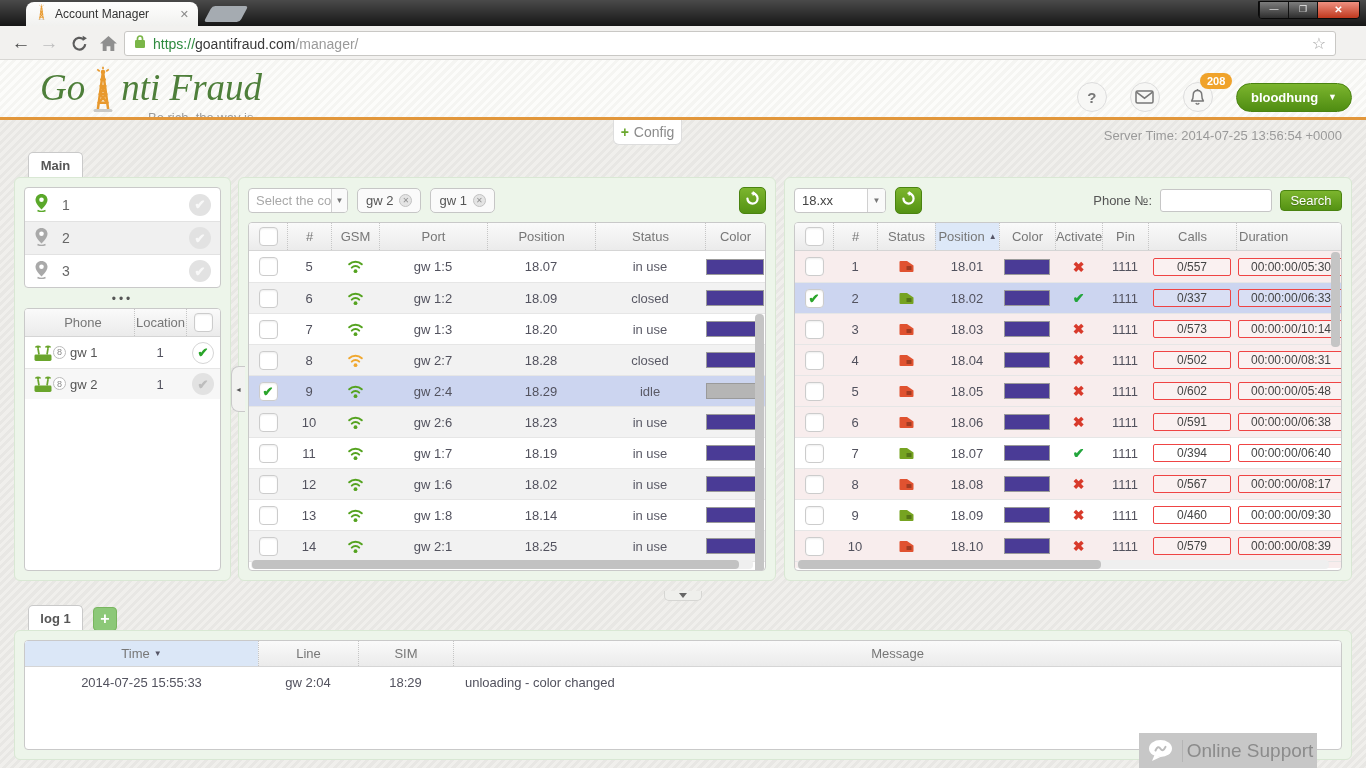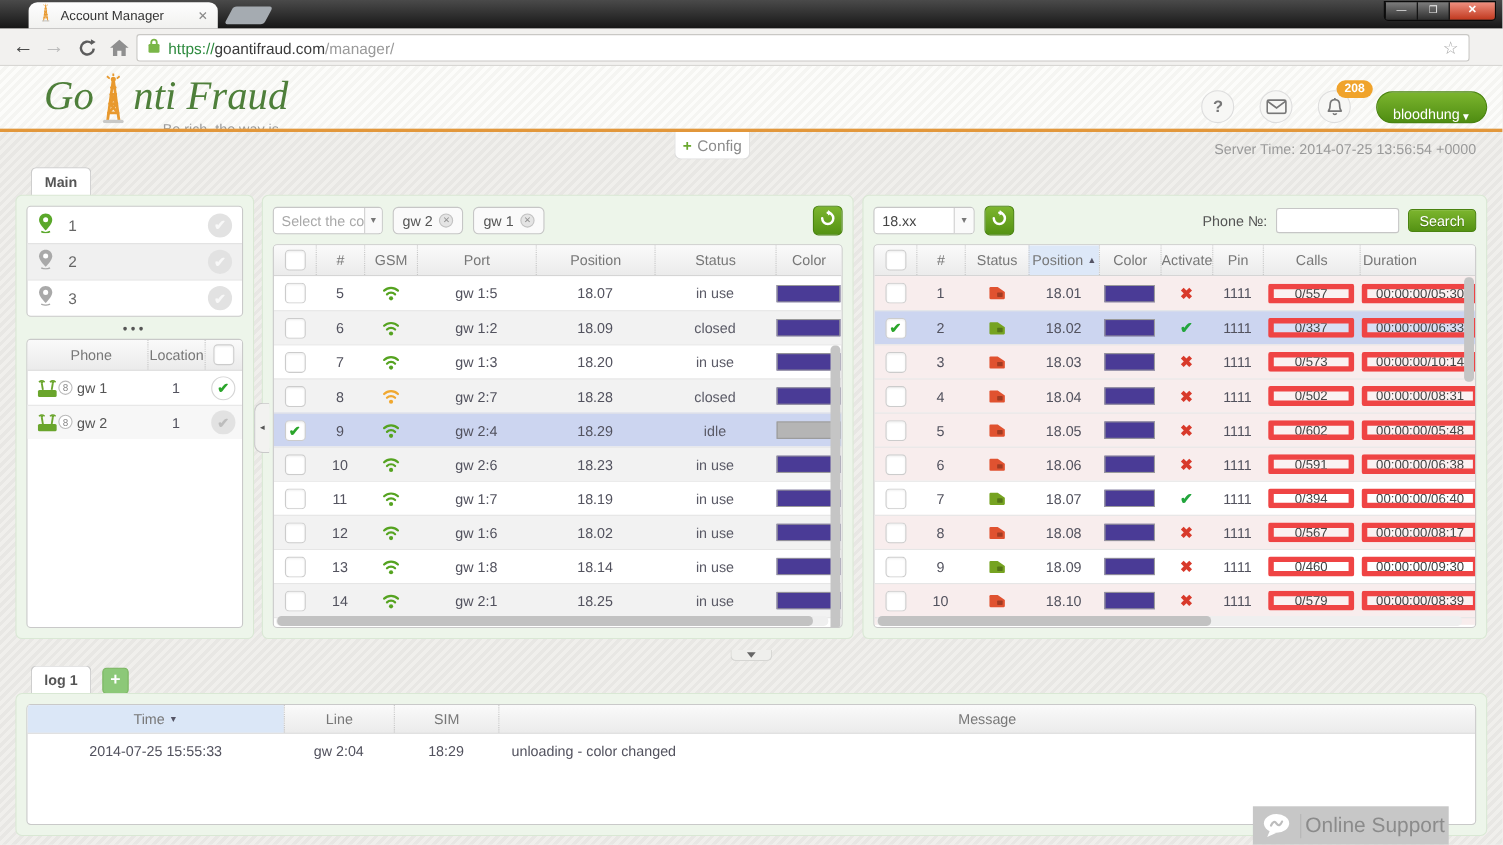--- a/index.html
+++ b/index.html
@@ -24,21 +24,21 @@
   .addr .star{margin-left:auto;color:#a5a5a5;font-size:16px}
 
   
   .appheader{position:absolute;left:0;top:60px;width:100%;height:57px;background:repeating-linear-gradient(135deg,#fcfcfa 0 3px,#f5f5f2 3px 6px)}
   .logo{position:absolute;left:40px;top:6px;display:flex;align-items:flex-start}
   .logo-text{font-family:"Liberation Serif",serif;font-style:italic;font-size:37px;color:#4e7f3a;line-height:44px}
   .tagline{position:absolute;left:108px;top:44px;font-size:13px;color:#9b9b9b;border-bottom:2px solid #cfcfcc;padding-bottom:1px;border-radius:0 0 40%/6px}
   .hicons{position:absolute;right:14px;top:22px;display:flex;align-items:center;gap:23px}
   .hbtn{width:30px;height:30px;border-radius:50%;background:#f7f7f5;border:1px solid #ddd;display:flex;align-items:center;justify-content:center;color:#777;font-size:15px;font-weight:bold;position:relative}
   .badge{position:absolute;top:-10px;left:16px;background:#f0a32b;color:#fff;font-size:11px;font-weight:bold;padding:2px 7px;border-radius:9px}
-  .userbtn{height:29px;padding:0 14px;border-radius:15px;background:linear-gradient(#7cb52e,#4f8d12);color:#fff;font-size:13px;font-weight:normal;display:flex;align-items:flex-end;gap:1px;border:1px solid #4a8310}
+  .userbtn{height:29px;padding:0 14px;border-radius:15px;background:linear-gradient(#7cb52e,#4f8d12);color:#fff;font-size:13px;font-weight:bold;display:flex;align-items:center;gap:10px;border:1px solid #4a8310}
   .userbtn .caret{font-size:9px}
   .orangeline{position:absolute;left:0;top:117px;width:100%;height:3px;background:#e2973b}
   .appbody{position:absolute;left:0;top:120px;width:100%;height:648px;background:repeating-linear-gradient(135deg,#f0efec 0 3px,#e8e7e4 3px 6px)}
   .configbtn{position:absolute;left:613px;top:0;width:69px;height:25px;background:#fff;border:1px solid #ddd;border-top:none;border-radius:0 0 6px 6px;display:flex;align-items:center;justify-content:center;gap:5px;font-size:14px;color:#8b8b8b}
   .configbtn .plus{color:#6aa82e;font-weight:bold}
   .servertime{position:absolute;right:24px;top:8px;font-size:13px;color:#9a9a9a}
 
   
   .uitab{position:absolute;background:#fff;border:1px solid #c9c9c9;border-bottom:none;border-radius:5px 5px 0 0;display:flex;align-items:center;justify-content:center;font-size:13px;font-weight:bold;color:#555}
   .maintab{left:28px;top:32px;width:55px;height:26px}
@@ -95,21 +95,21 @@
   .colorbar{width:58px;height:16px;border:1px solid #9a9a9a}
   .mr.alt{background:#f2f2f2}
   .statustxt{color:#5a5a66}
 
   
   .r0{width:38px}.r1{width:44px}.r2{width:58px}.r3{width:64px}.r4{width:56px}.r5{width:47px}.r6{width:46px}.r7{width:88px}.r8{flex:1;justify-content:flex-start;padding-left:2px}
   .hd-sorted{background:#dde8f8}
   .rr{height:31px}
   .rr.pink{background:#f8eded}
   .rbar{width:46px;height:16px;border:1px solid #9a9a9a}
-  .valbox{height:18px;border:5px solid #ef4444;border-radius:2px;display:flex;align-items:center;justify-content:center;font-size:12px;color:#444;background:rgba(255,255,255,.25);white-space:nowrap;overflow:hidden}
+  .valbox{height:18px;border:1px solid #ef4444;border-radius:2px;display:flex;align-items:center;justify-content:center;font-size:12px;color:#444;background:rgba(255,255,255,.25);white-space:nowrap;overflow:hidden}
   .callsbox{width:78px}
   .durbox{width:106px;flex:none}
   .xmark{color:#d83a2b;font-size:14px;font-weight:bold}
   .vmark{color:#22a53c;font-size:14px;font-weight:bold}
   .phonegrp{margin-left:auto;display:flex;align-items:center;gap:8px}
   .phonelabel{font-size:13px;color:#555}
   .phoneinput{width:112px;height:23px;border:1px solid #c6c6c6;border-radius:3px;background:#fff}
   .searchbtn{width:62px;height:21px;border-radius:4px;background:linear-gradient(#7cb52e,#549213);border:1px solid #4a8310;color:#fff;font-size:13px;display:flex;align-items:center;justify-content:center;text-shadow:0 1px 1px rgba(0,0,0,.3)}
 
   

